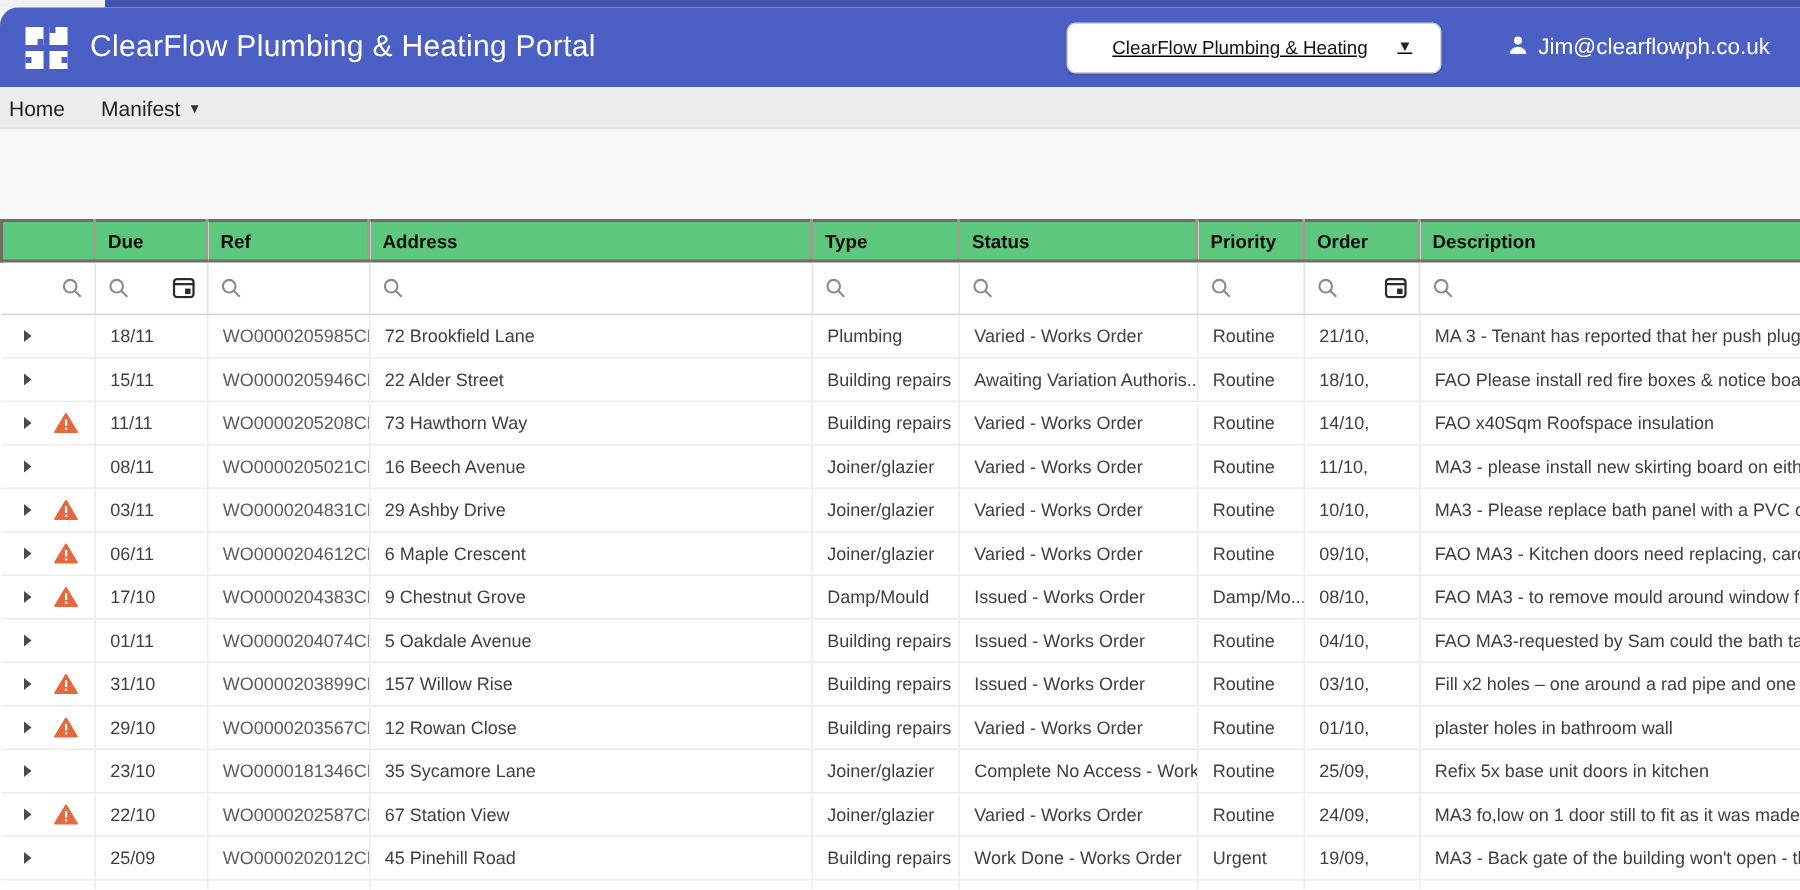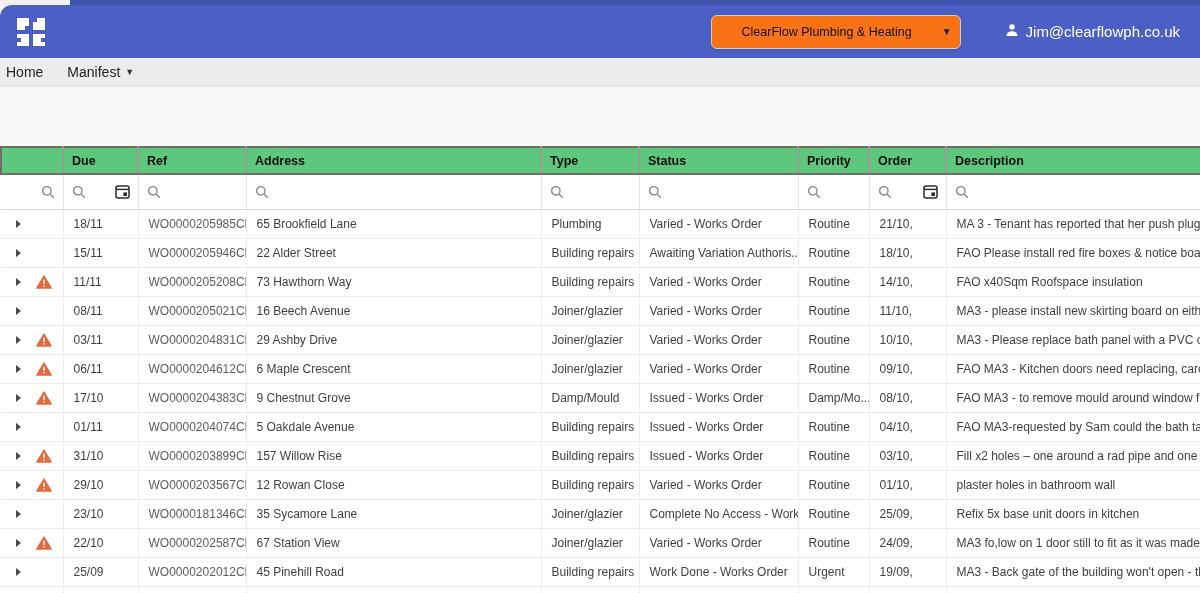--- a/index.html
+++ b/index.html
@@ -6,21 +6,21 @@
   body{font-family:"Liberation Sans",sans-serif;}
   .screen{position:relative;width:1200px;height:593px;overflow:hidden;background:#f7f8f8;}
 
   
   .top-edge{height:5px;background:linear-gradient(to right,#f1f1f1 0 70px,#4154ae 70px);}
 
   
   .app-header{height:53px;background:#4c5fc4;border-top-left-radius:12px;display:flex;align-items:center;padding:0 16px;box-sizing:border-box;}
   .logo{width:30px;height:30px;margin-right:14px;flex:0 0 auto;}
   .app-title{color:#fff;font-size:20px;font-weight:500;letter-spacing:.2px;white-space:nowrap;}
-  .org-select{margin-left:auto;width:250px;height:34px;background:#f97316;border:1px solid #d0d0d0;border-radius:6px;display:flex;align-items:center;justify-content:space-between;padding:0 8px 0 30px;box-sizing:border-box;margin-right:44px;cursor:pointer;box-shadow:0 1px 2px rgba(0,0,0,.15);}
+  .org-select{margin-left:auto;width:250px;height:34px;background:#ffffff;border:1px solid #d0d0d0;border-radius:6px;display:flex;align-items:center;justify-content:space-between;padding:0 18px 0 30px;box-sizing:border-box;margin-right:44px;cursor:pointer;box-shadow:0 1px 2px rgba(0,0,0,.15);text-decoration:underline;}
   .org-select .org-label{font-size:12.5px;color:#111;white-space:nowrap;}
   .org-select .dd-caret{font-size:10px;color:#222;}
   .user-menu{display:flex;align-items:flex-start;gap:7px;color:#fff;font-size:15px;margin-right:4px;cursor:pointer;white-space:nowrap;}
 
   
   .nav{height:27px;background:#ececec;border-bottom:1px solid #e3e3e3;display:flex;align-items:center;gap:24px;padding:0 0 0 6px;font-size:14px;color:#222;box-shadow:0 1px 2px rgba(0,0,0,.06);}
   .nav .nav-item{cursor:pointer;display:flex;align-items:center;gap:5px;}
   .nav .dd-caret{font-size:9px;color:#333;margin-top:1px;}
 
   
@@ -52,20 +52,21 @@
         <rect x="1" y="1" width="12" height="12" fill="#fff"></rect>
         <rect x="17" y="1" width="12" height="12" fill="#fff"></rect>
         <rect x="1" y="17" width="12" height="12" fill="#fff"></rect>
         <rect x="17" y="17" width="12" height="12" fill="#fff"></rect>
         <rect x="9" y="9" width="4" height="4" fill="#4c5fc4"></rect>
         <rect x="17" y="1" width="4" height="4" fill="#4c5fc4"></rect>
         <rect x="25" y="21" width="4" height="4" fill="#4c5fc4"></rect>
         <rect x="1" y="21" width="4" height="4" fill="#4c5fc4"></rect>
       </svg>
     </span>
+    <span class="app-title">ClearFlow Plumbing &amp; Heating Portal</span>
 
     <div class="org-select">
       <span class="org-label">ClearFlow Plumbing &amp; Heating</span>
       <span class="dd-caret">▼</span>
     </div>
 
     <div class="user-menu">
       <span style="display:inline-flex;">
         <svg width="14" height="14" viewBox="0 0 14 14" fill="#fff">
           <circle cx="7" cy="4" r="2.7"></circle>
@@ -221,21 +222,21 @@
       <tbody id="tbody">
           <tr>
             <td class="c-expand">
               <div class="expand-wrap">
                 <span class="caret"></span>
                 <span class="warn-slot"></span>
               </div>
             </td>
             <td class="c-due">18/11</td>
             <td class="c-ref">WO0000205985CH</td>
-            <td class="c-address">65 Brookfield Lane</td>
+            <td class="c-address">72 Brookfield Lane</td>
             <td class="c-type">Plumbing</td>
             <td class="c-status">Varied - Works Order</td>
             <td class="c-priority">Routine</td>
             <td class="c-order">21/10,</td>
             <td class="c-description">MA 3 - Tenant has reported that her push plug stop</td>
           </tr>
           <tr>
             <td class="c-expand">
               <div class="expand-wrap">
                 <span class="caret"></span>

